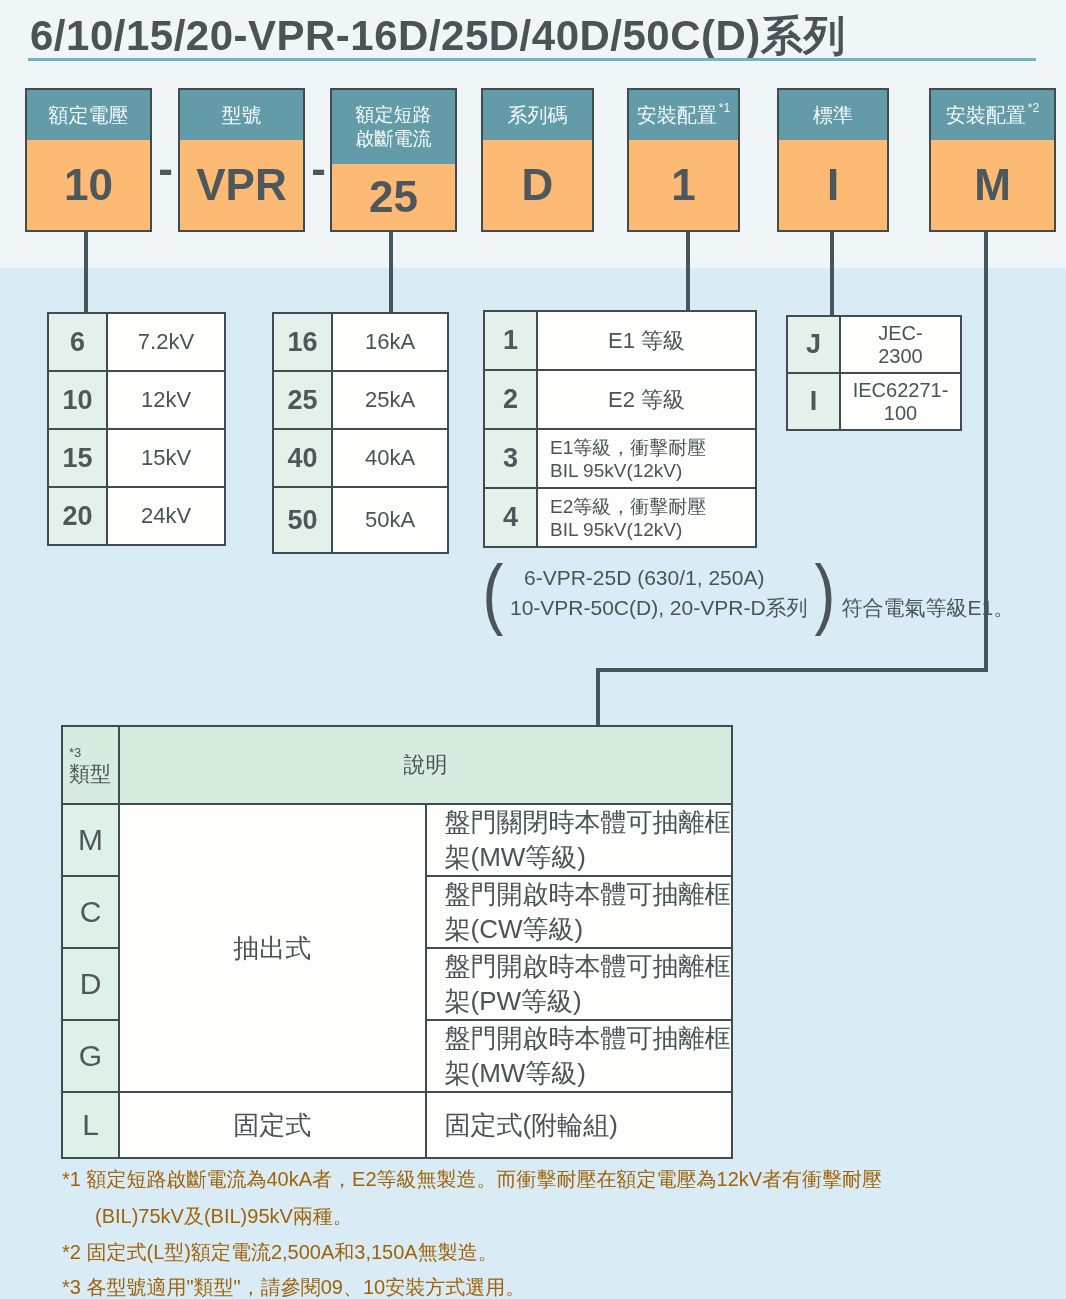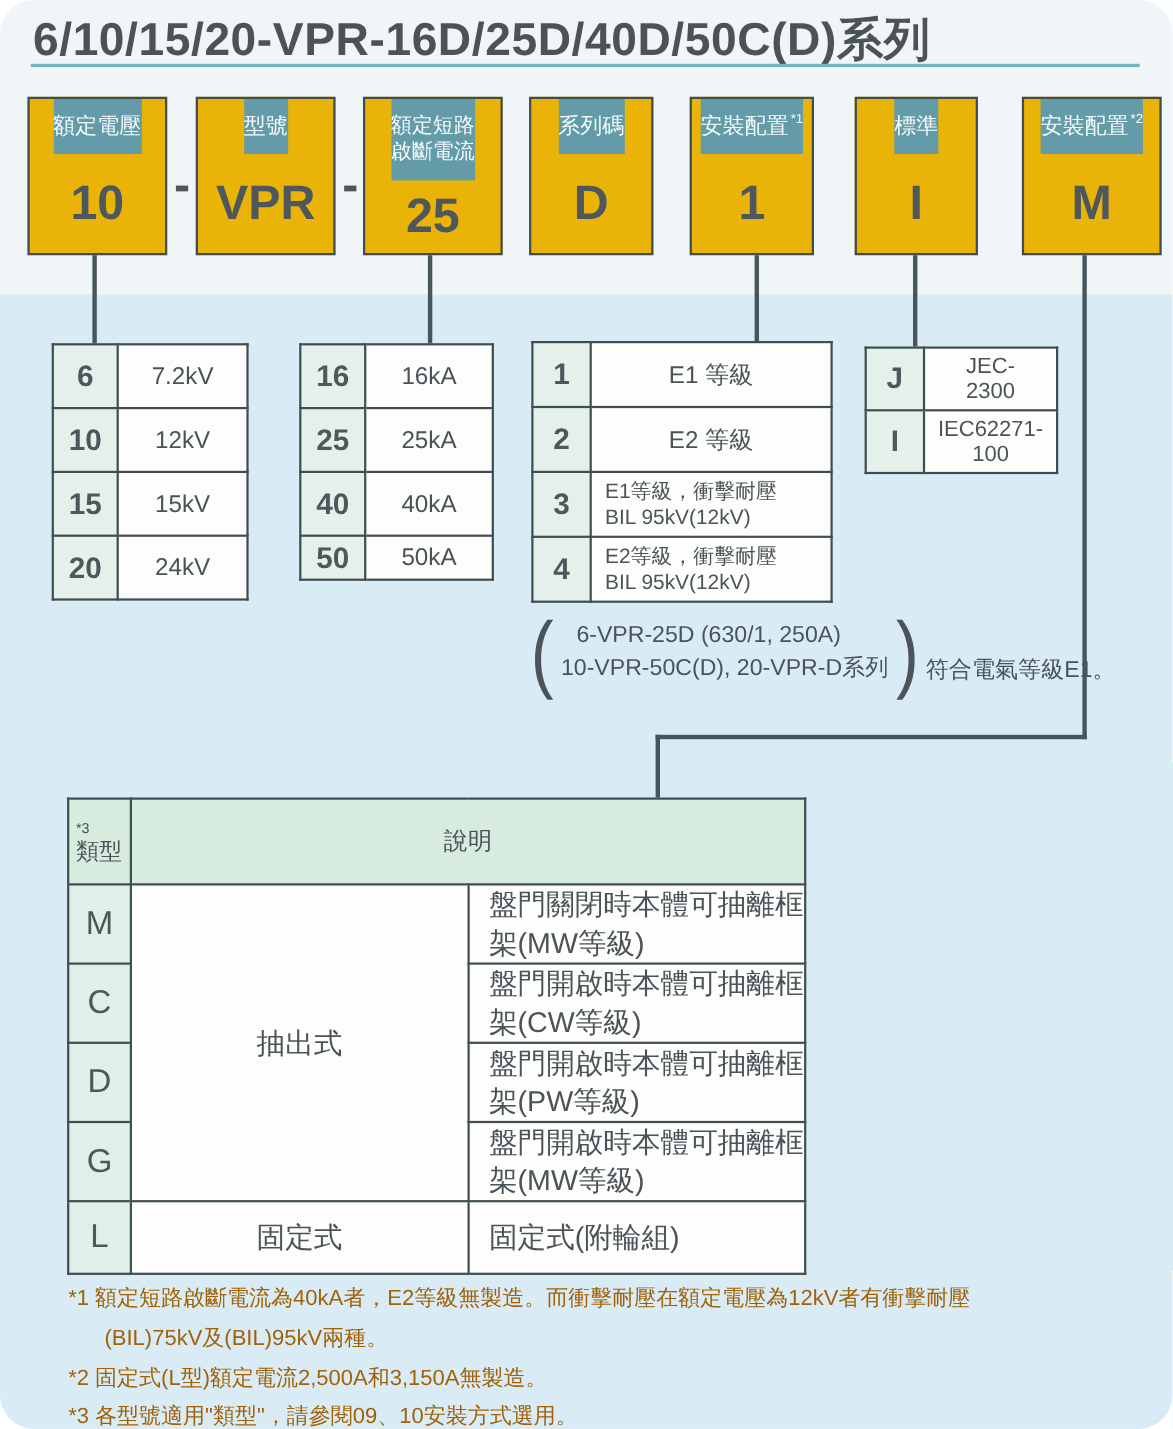--- a/index.html
+++ b/index.html
@@ -1,25 +1,25 @@
 <!DOCTYPE html>
 <html><head>
 <meta charset="utf-8">
 <style>
   * { margin:0; padding:0; box-sizing:border-box; }
   html,body { background:#ffffff; }
   body { font-family:"Liberation Sans","DejaVu Sans",sans-serif; color:#4a5458; }
-  .page { position:relative; width:1066px; height:1299px; overflow:hidden; background:#f0f6f7;border-radius:31px; }
+  .page { position:relative; width:1066px; height:1299px; overflow:hidden; background:#f0f6f7; }
   .blue-panel { position:absolute; left:0; top:268px; width:1066px; height:1031px; background:#d9ecf6; }
 
   .title { position:absolute; left:30px; top:8px; font-size:42px; font-weight:bold; color:#4b5357; letter-spacing:.5px; white-space:nowrap; }
   .title-underline { position:absolute; left:28px; top:58px; width:1008px; height:3px; background:#74b3c2; }
 
   
-  .np-box { position:absolute; top:88px; height:144px; border:2px solid #3f4d51; background:#eab308; display:flex; flex-direction:column;align-items:center; }
+  .np-box { position:absolute; top:88px; height:144px; border:2px solid #3f4d51; background:#fdba74; display:flex; flex-direction:column; }
   .np-head { background:#639ba9; color:#f4fbfc; font-size:20px; display:flex; align-items:center; justify-content:center; height:50px; line-height:24px; text-align:center; white-space:pre-line; }
   .np-head.tall { height:74px; font-size:19px; }
   .np-sup { font-size:12px; vertical-align:super; margin-left:2px; position:relative; top:-7px; }
   .np-val { flex:1; display:flex; align-items:center; justify-content:center; font-size:44px; font-weight:bold; color:#4e585c; }
 
   .dash { position:absolute; top:164px; width:15px; font-size:44px; font-weight:bold; color:#4e585c; text-align:center; line-height:10px; }
 
   .cline { position:absolute; background:#45565c; }
 
   
@@ -129,21 +129,21 @@
       <td class="valcell">16kA</td>
     </tr>
     <tr style="height:58px;">
       <td class="keycell">25</td>
       <td class="valcell">25kA</td>
     </tr>
     <tr style="height:58px;">
       <td class="keycell">40</td>
       <td class="valcell">40kA</td>
     </tr>
-    <tr style="height:40px;">
+    <tr style="height:66px;">
       <td class="keycell">50</td>
       <td class="valcell">50kA</td>
     </tr>
   </tbody>
     </table>
 
   <table class="mini" style="left:483px;top:310px;width:274px;">
     <tbody>
         <tr style="height:59px;">
       <td class="keycell" style="width:53px;">1</td>

